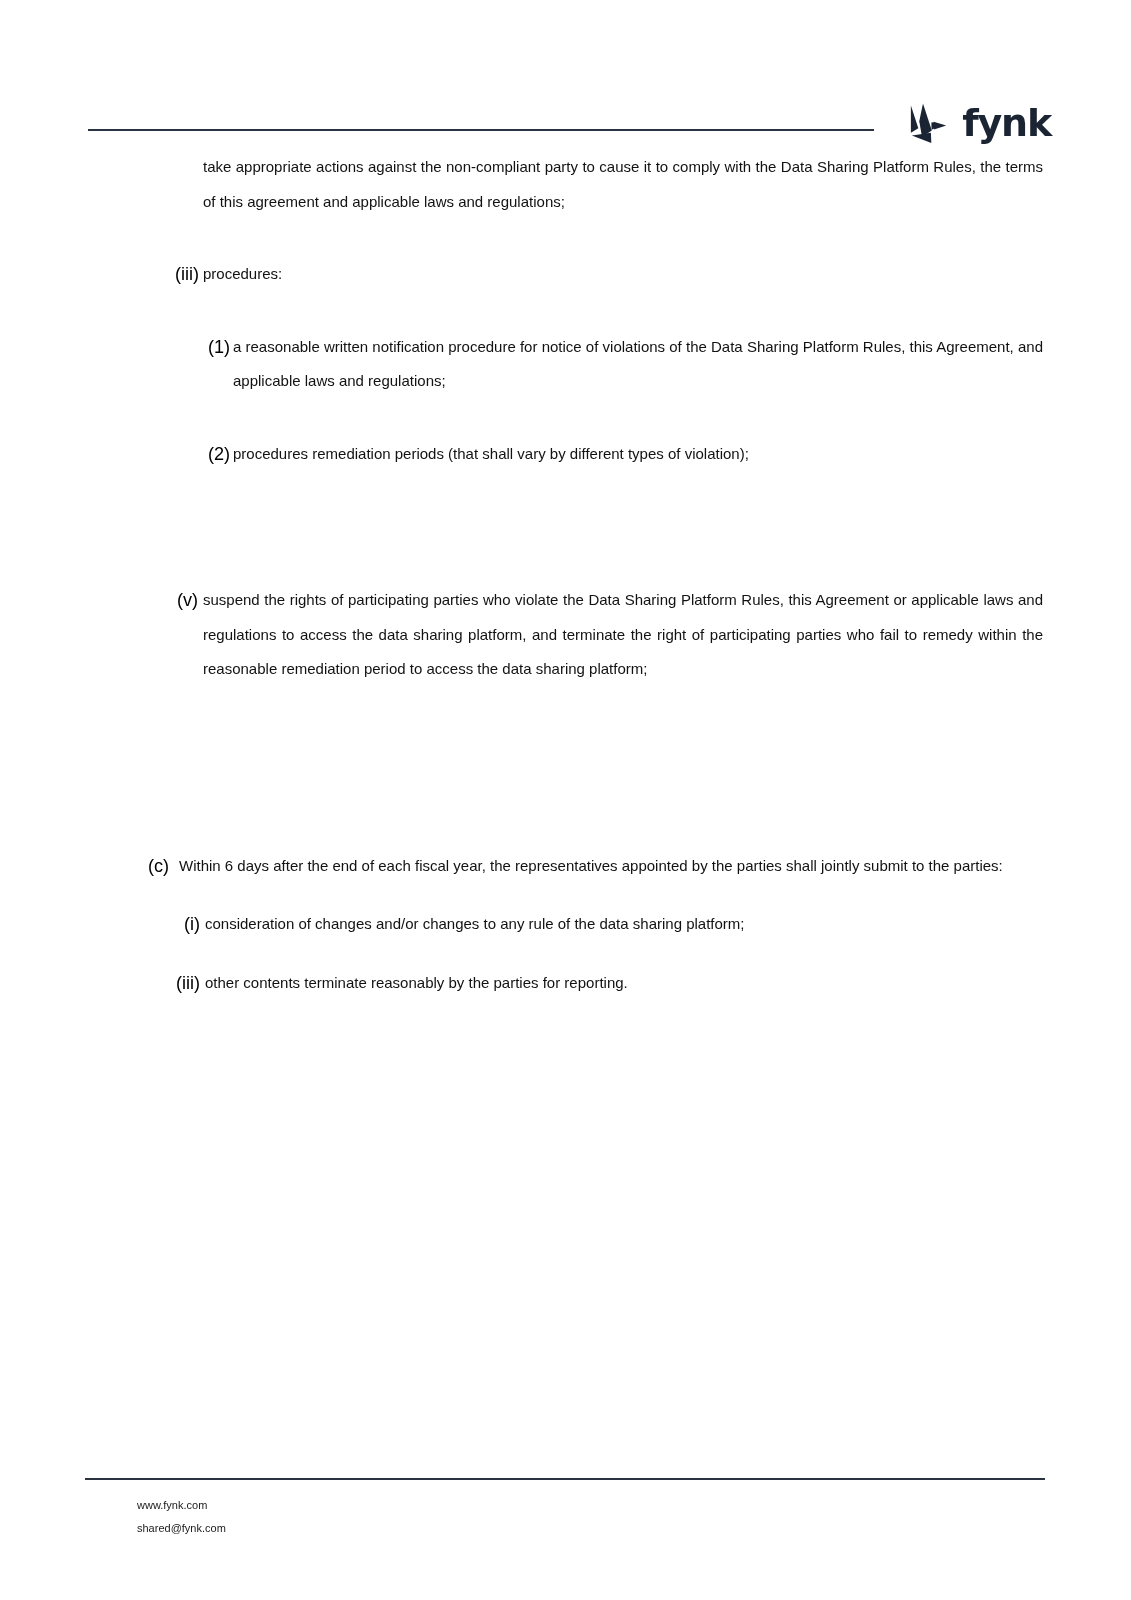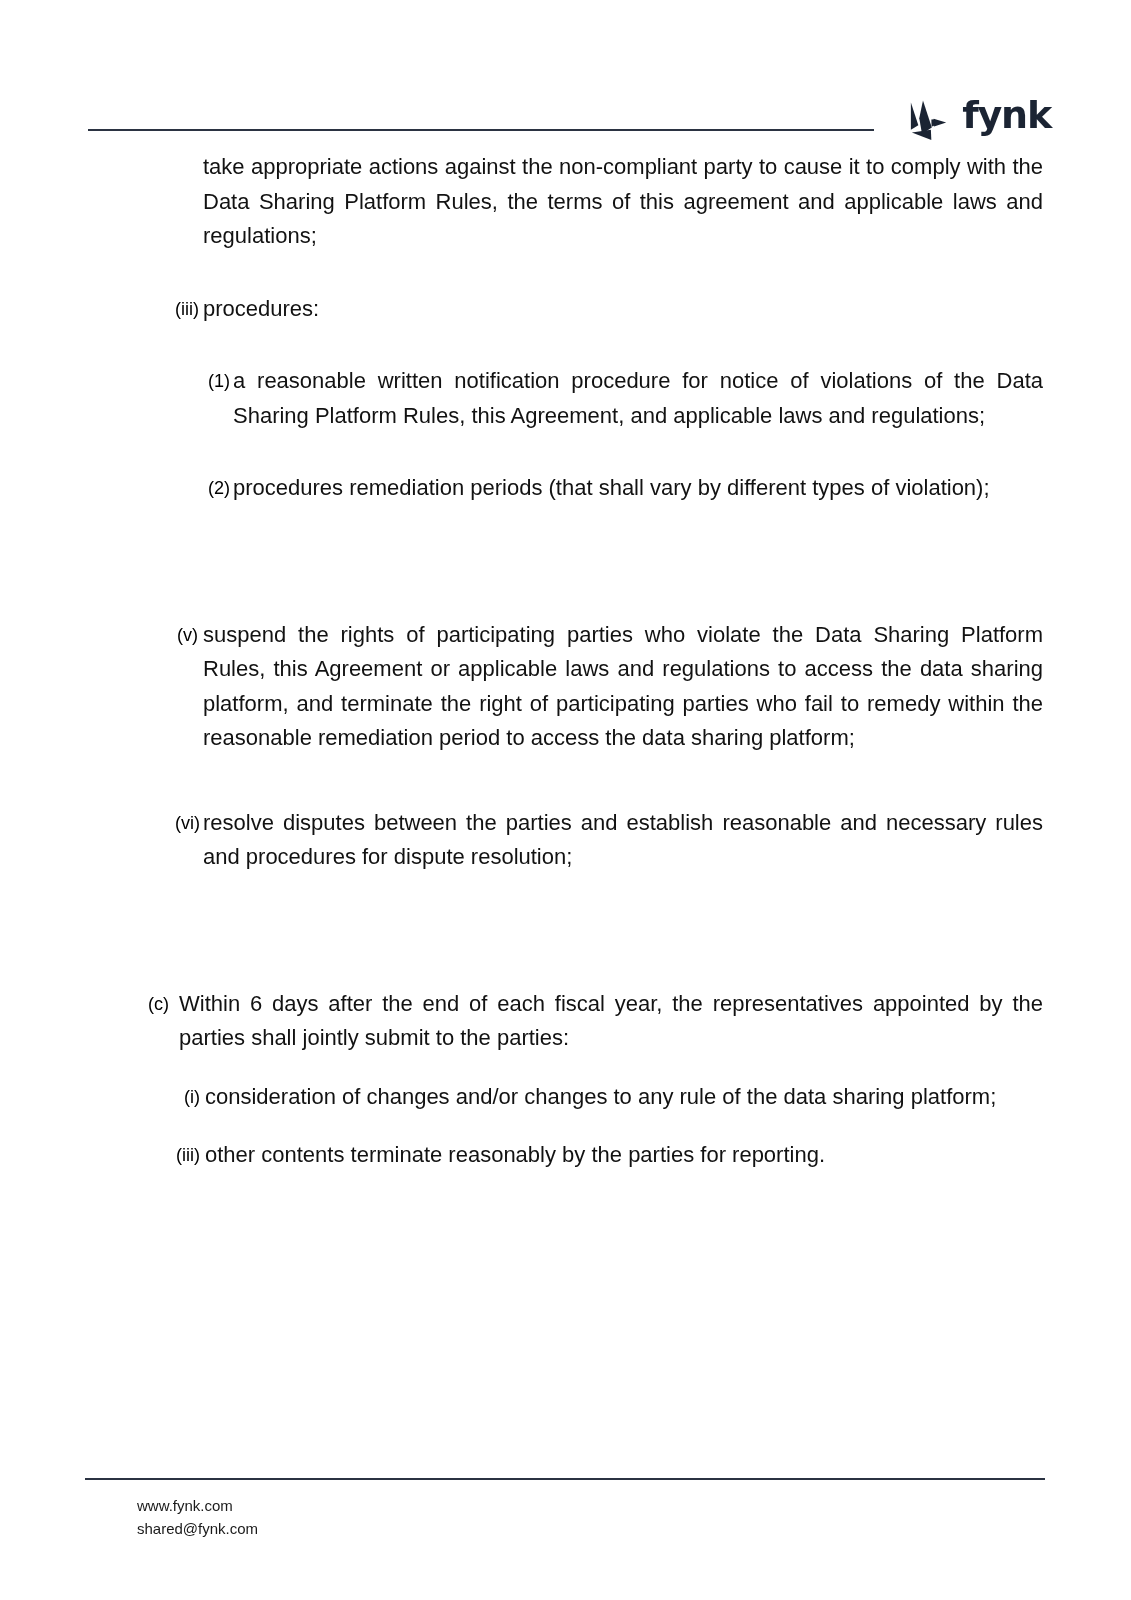--- a/index.html
+++ b/index.html
@@ -40,20 +40,21 @@
     height: 0;
     border-top: 2px solid #2b3342;
   }
   .logo {
     position: absolute;
     left: 903px;
     top: 0px;
     width: 148px;
     height: 56px;
     display: flex;
+    align-items: center;
     gap: 9px;
   }
   .logo-mark {
     width: 54px;
     height: 50px;
     display: block;
   }
   .logo-word {
     font-family: "DejaVu Sans", sans-serif;
     font-weight: bold;
@@ -67,21 +68,21 @@
   
   .content {
     position: absolute;
     left: 0;
     top: 150px;
     width: 1131px;
   }
 
   p.para {
     margin: 0;
-    font-size: 22px;
+    font-size: 15px;
     line-height: 34.5px;
     text-align: justify;
     text-justify: inter-word;
     color: #121212;
     -webkit-font-smoothing: antialiased;
   }
   p.para.lastline-left {
     text-align-last: left;
   }
 
@@ -183,21 +184,21 @@
     left: 85px;
     top: 0;
     width: 960px;
     height: 0;
     border-top: 2px solid #2b3342;
   }
   .footer-lines {
     position: absolute;
     left: 137px;
     top: 16px;
-    font-size: 15px;
+    font-size: 11px;
     line-height: 23px;
     color: #1a1a1a;
   }
   .footer-lines div { white-space: nowrap; }
 </style>
 </head>
 <body>
 
 <div class="page">
 
@@ -256,24 +257,20 @@
     <div class="gap-sm"></div>
 
     <div class="blk lvl-roman">
       <span class="marker">(v)</span>
       <p class="para lastline-left">suspend the rights of participating parties who violate the Data Sharing Platform Rules, this Agreement or applicable laws and regulations to access the data sharing platform, and terminate the right of participating parties who fail to remedy within the reasonable remediation period to access the data sharing platform;</p>
     </div>
 
     <div class="gap-lg"></div>
     <div class="gap-sm"></div>
 
-    <div class="blk lvl-roman">
-      <span class="marker">(vi)</span>
-      <p class="para lastline-left">resolve disputes between the parties and establish reasonable and necessary rules and procedures for dispute resolution;</p>
-    </div>
 
     <div class="gap-lg"></div>
     <div class="gap-sm"></div>
 
 
     <div class="gap-lg"></div>
     <div class="gap-md"></div>
 
     <div class="blk lvl-alpha">
       <span class="marker">(c)</span>

